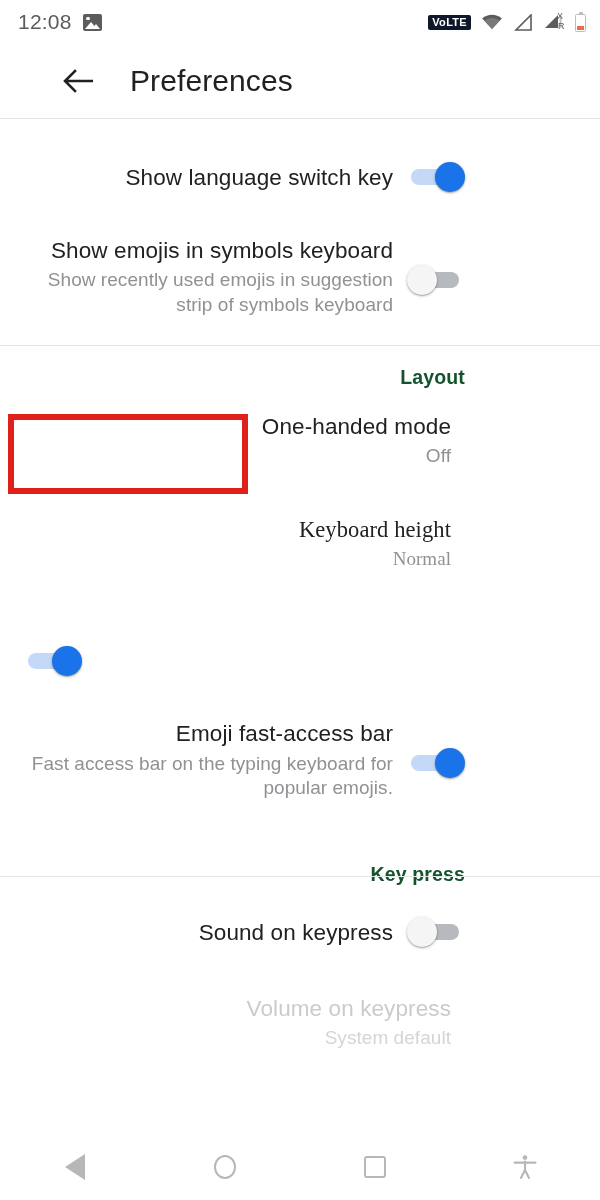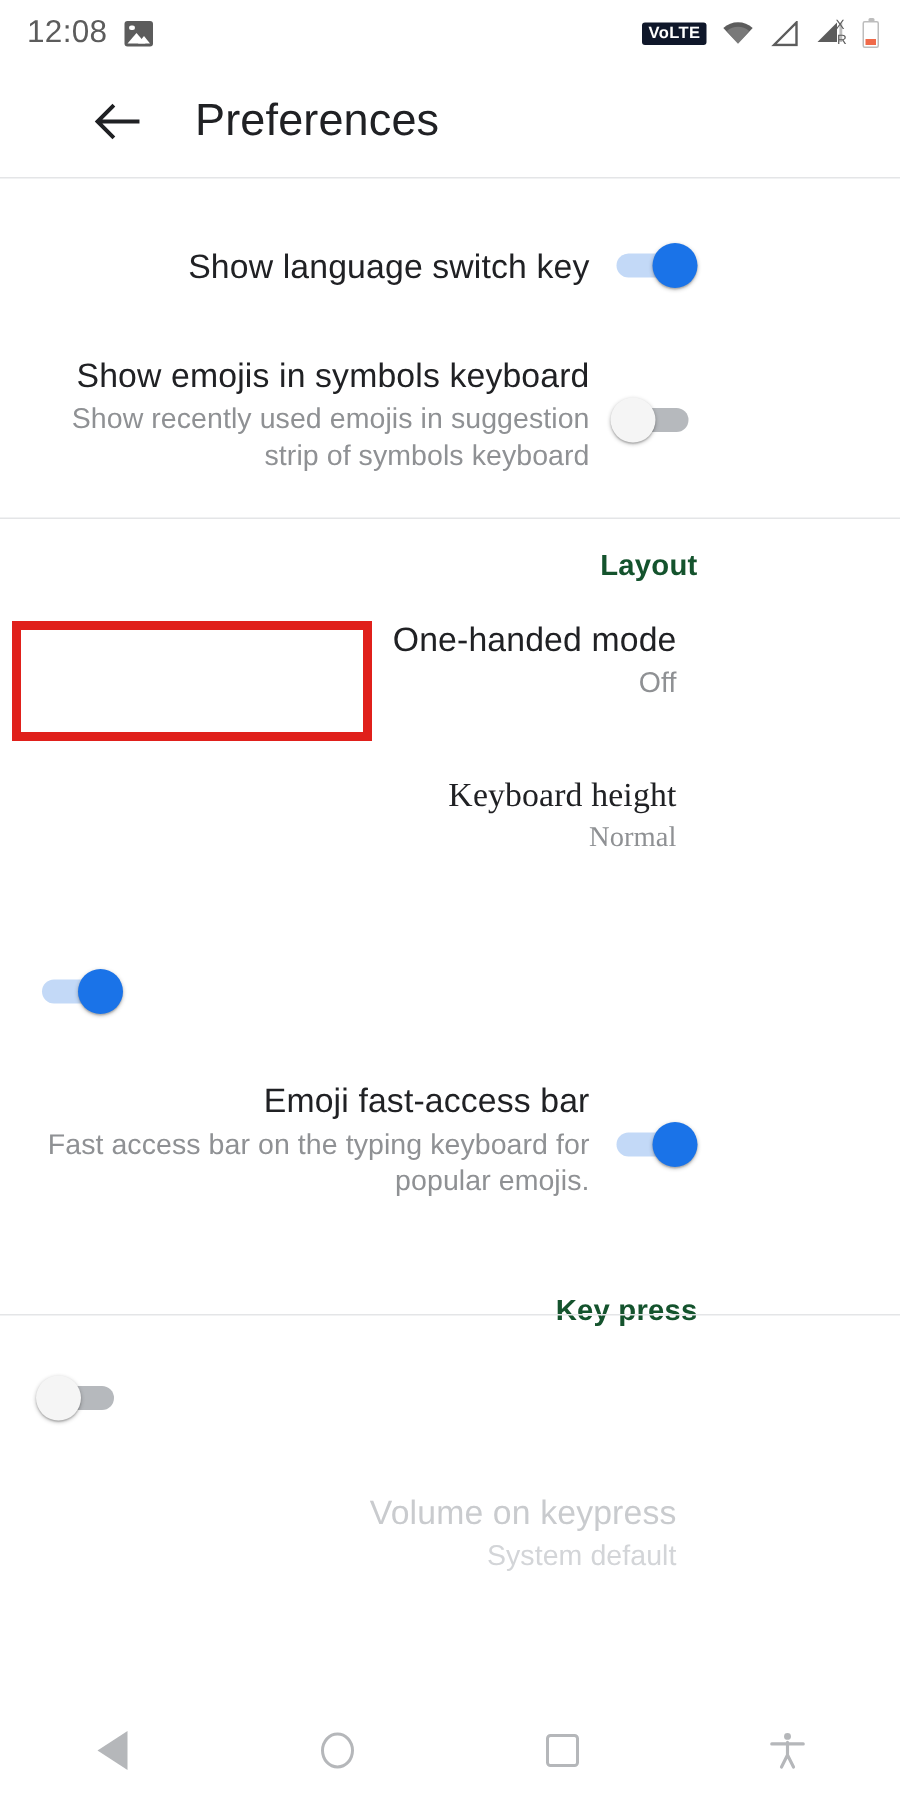--- a/index.html
+++ b/index.html
@@ -247,20 +247,23 @@
       </div>
       <div class="switch on" style="margin-top:26px;">
         <span class="track"></span>
           <span class="thumb"></span>
       </div>
     </div>
 
     <div class="section-header" style="margin-top:62px;">Key press</div>
 
     <div class="row" style="margin-top:33px;">
+      <div class="row-text">
+        <div class="row-title">Sound on keypress</div>
+      </div>
       <div class="switch off" style="margin-top:-4px;">
         <span class="track"></span>
           <span class="thumb"></span>
       </div>
     </div>
 
     <div class="row disabled" style="margin-top:46px;">
       <div class="row-text">
         <div class="row-title">Volume on keypress</div>
         <div class="row-sub">System default</div>

